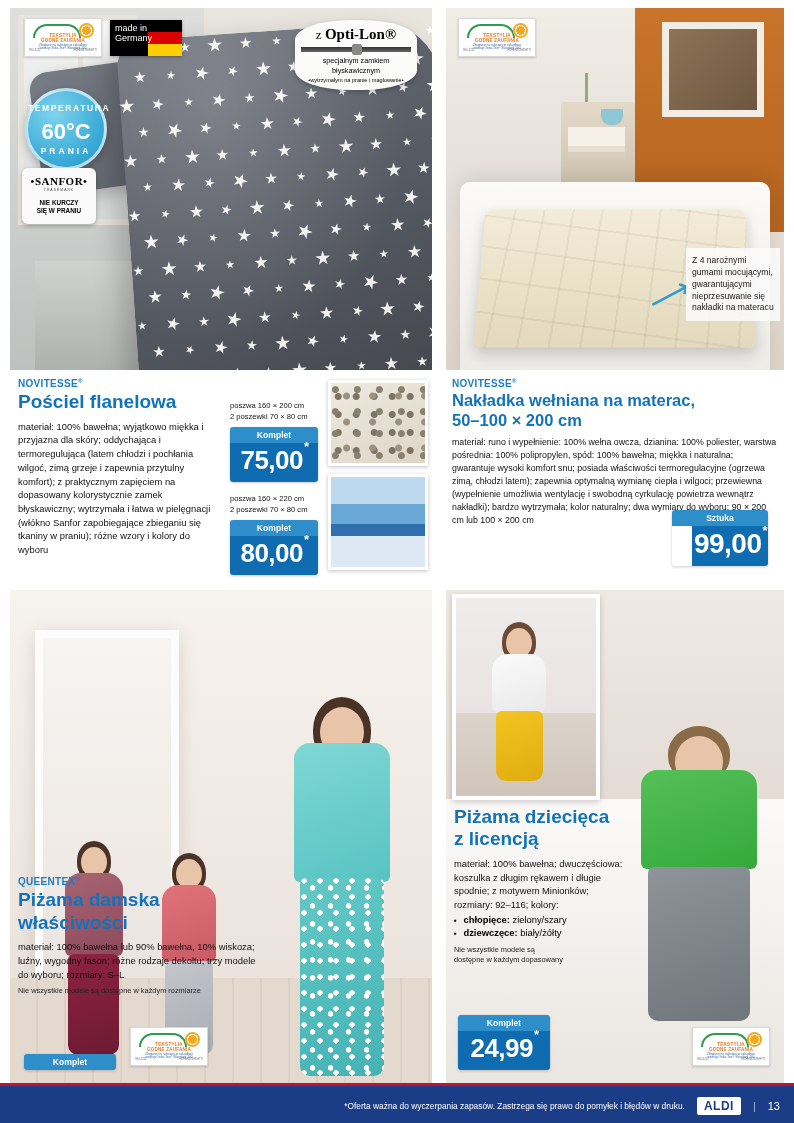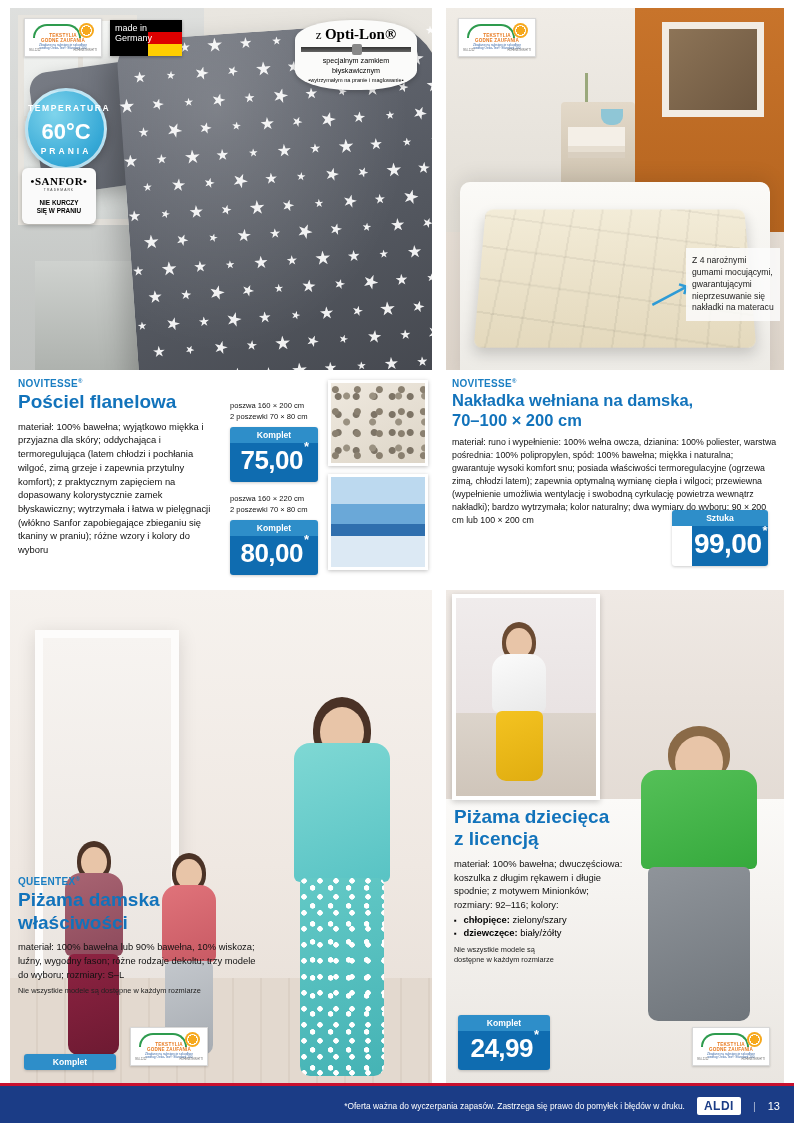--- a/index.html
+++ b/index.html
@@ -568,22 +568,22 @@
       <div class="t-blue"></div>
     </div>
   </div>
 
   <div class="panel" style="left:446px; top:374px; width:338px; height:204px;">
     <div style="position:absolute; left:6px; top:4px; right:6px;">
       <div class="brand">
         <span>NOVITESSE</span><sup>®</sup>
       </div>
       <div class="ptitle" style="font-size:16.5px;">
-        <div>Nakładka wełniana na damska,</div>
-        <div>70–100 × 200 cm</div>
+        <div>Nakładka wełniana na materac,</div>
+        <div>50–100 × 200 cm</div>
       </div>
       <div class="pdesc" style="font-size:8.8px; line-height:1.48;">materiał: runo i wypełnienie: 100% wełna owcza, dzianina: 100% poliester, warstwa pośrednia: 100% polipropylen, spód: 100% bawełna; miękka i naturalna; gwarantuje wysoki komfort snu; posiada właściwości termoregulacyjne (ogrzewa zimą, chłodzi latem); zapewnia optymalną wymianę ciepła i wilgoci; przewiewna (wypełnienie umożliwia wentylację i swobodną cyrkulację powietrza wewnątrz nakładki); bardzo wytrzymała; kolor naturalny; dwa wymiary do wyboru: 90 × 200 cm lub 100 × 200 cm</div>
     </div>
 
     <div class="price big" style="position:absolute; right:16px; bottom:12px;">
       <div class="hd">Sztuka</div>
       <div class="amt">
         <span>99,00</span><sup>*</sup>
       </div>
     </div>
@@ -689,21 +689,21 @@
           <b>chłopięce:</b>
           <span>zielony/szary</span>
         </li>
         <li>
           <b>dziewczęce:</b>
           <span>biały/żółty</span>
         </li>
       </ul>
       <div class="pnote">
         <div>Nie wszystkie modele są</div>
-        <div>dostępne w każdym rozmiarze</div>
+        <div>dostępne w każdym dopasowany</div>
       </div>
     </div>
 
     <div class="price" style="position:absolute; left:12px; bottom:18px; width:92px;">
       <div class="hd">Komplet</div>
       <div class="amt">
         <span>24,99</span><sup>*</sup>
       </div>
     </div>
 

